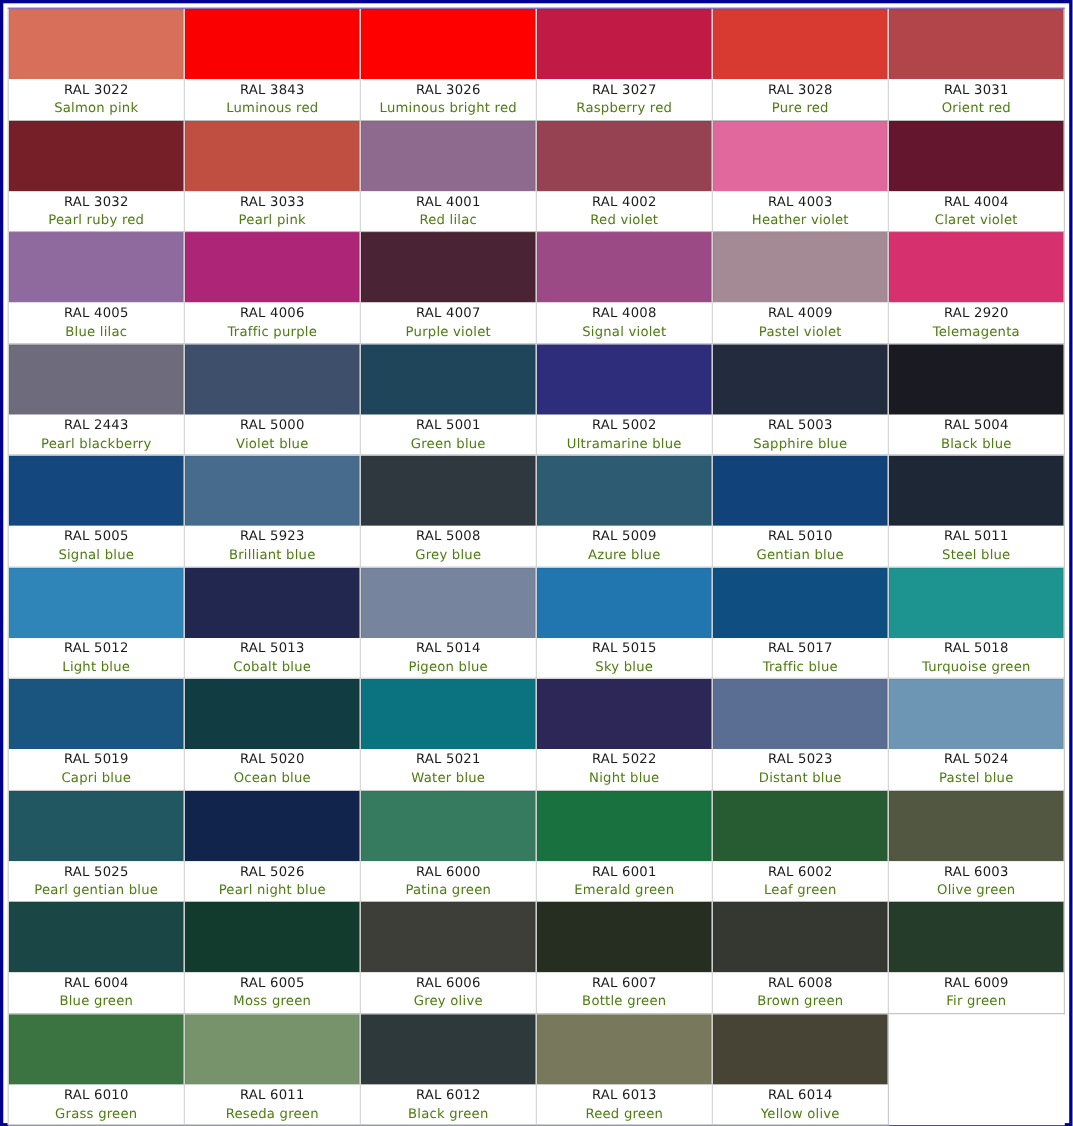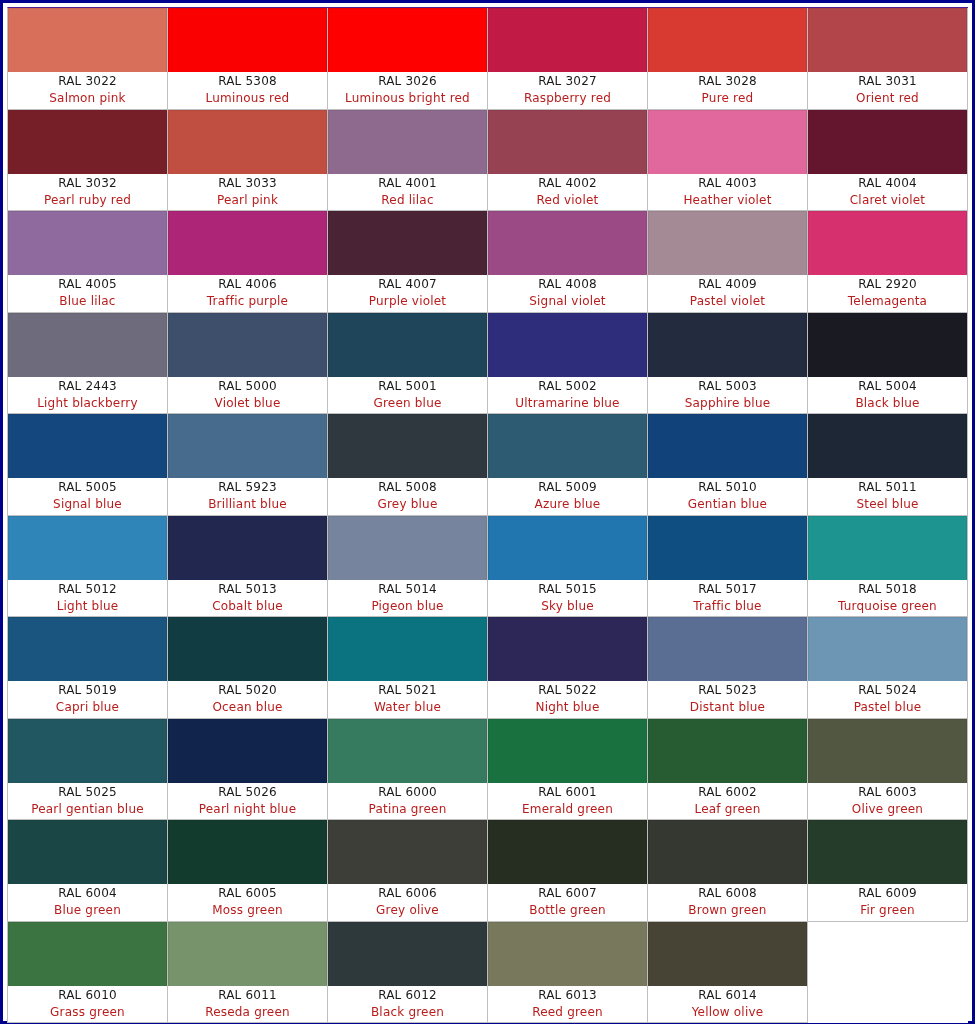--- a/index.html
+++ b/index.html
@@ -65,41 +65,41 @@
   .swatch-code {
     font-size: 12px;
     line-height: 17px;
     color: #1a1a1a;
     letter-spacing: 0.2px;
     white-space: nowrap;
   }
   .swatch-name {
     font-size: 12px;
     line-height: 17px;
-    color: #b91c1c;
+    color: #4d7c0f;
     letter-spacing: 0.2px;
     white-space: nowrap;
   }
 </style>
 </head>
 <body>
 
 <div id="chart-frame">
   <div id="swatch-grid">
       <div class="swatch-cell">
         <div class="swatch-color" style="background-color: rgb(216, 111, 91);"></div>
         <div class="swatch-labels">
           <div class="swatch-code">RAL 3022</div>
           <div class="swatch-name">Salmon pink</div>
         </div>
       </div>
       <div class="swatch-cell">
         <div class="swatch-color" style="background-color: rgb(250, 0, 0);"></div>
         <div class="swatch-labels">
-          <div class="swatch-code">RAL 5308</div>
+          <div class="swatch-code">RAL 3843</div>
           <div class="swatch-name">Luminous red</div>
         </div>
       </div>
       <div class="swatch-cell">
         <div class="swatch-color" style="background-color: rgb(254, 0, 0);"></div>
         <div class="swatch-labels">
           <div class="swatch-code">RAL 3026</div>
           <div class="swatch-name">Luminous bright red</div>
         </div>
       </div>
@@ -205,21 +205,21 @@
         <div class="swatch-color" style="background-color: rgb(214, 48, 111);"></div>
         <div class="swatch-labels">
           <div class="swatch-code">RAL 2920</div>
           <div class="swatch-name">Telemagenta</div>
         </div>
       </div>
       <div class="swatch-cell">
         <div class="swatch-color" style="background-color: rgb(110, 107, 124);"></div>
         <div class="swatch-labels">
           <div class="swatch-code">RAL 2443</div>
-          <div class="swatch-name">Light blackberry</div>
+          <div class="swatch-name">Pearl blackberry</div>
         </div>
       </div>
       <div class="swatch-cell">
         <div class="swatch-color" style="background-color: rgb(62, 79, 107);"></div>
         <div class="swatch-labels">
           <div class="swatch-code">RAL 5000</div>
           <div class="swatch-name">Violet blue</div>
         </div>
       </div>
       <div class="swatch-cell">

